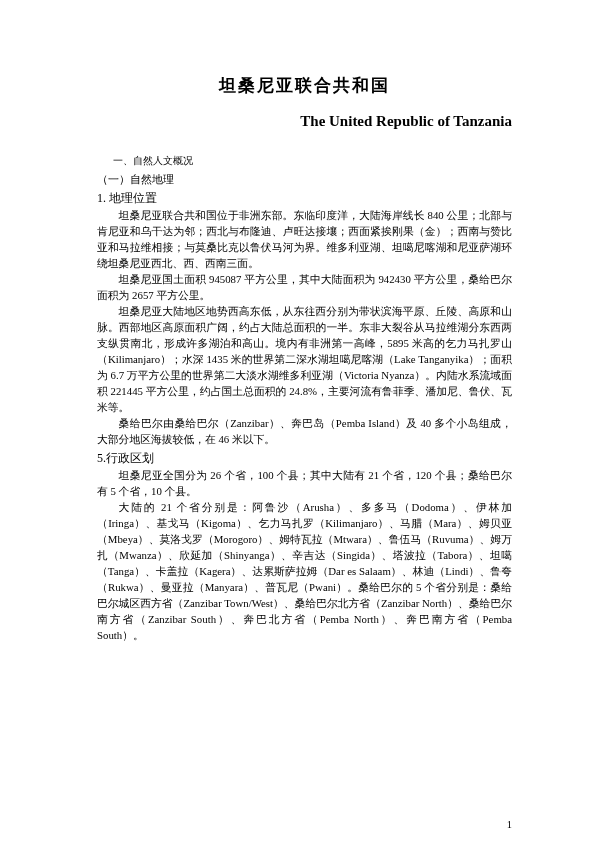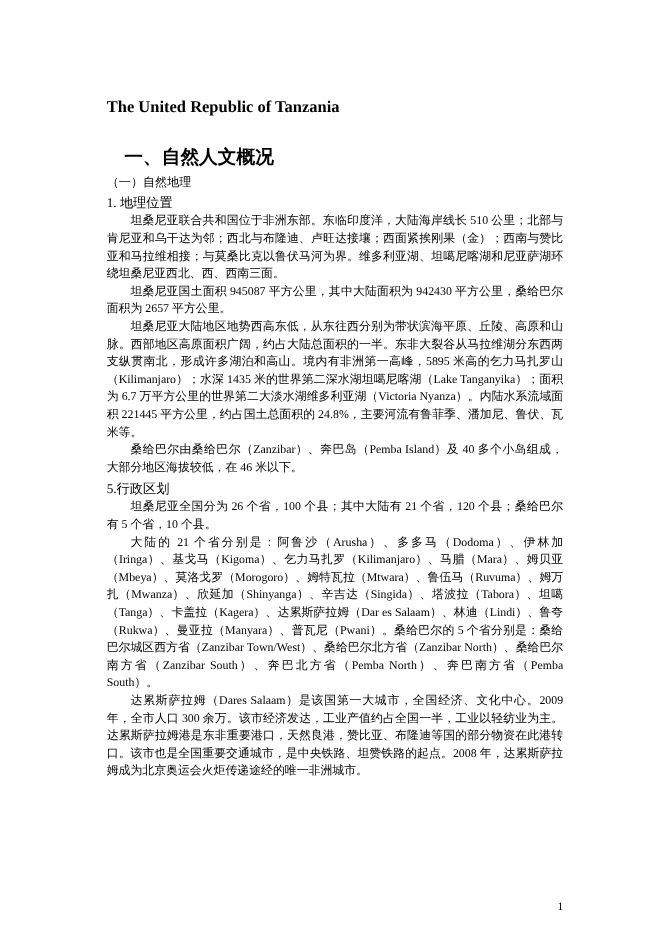--- a/index.html
+++ b/index.html
@@ -17,29 +17,29 @@
     padding: 74px 88px 0 97px;
     overflow: hidden;
   }
   .title-cn {
     text-align: center;
     font-size: 17px;
     font-weight: 700;
     letter-spacing: 2px;
   }
   .title-en {
-    text-align: left;
+    text-align: right;
     font-size: 15px;
     font-weight: 700;
     margin-top: 16px;
   }
   .section-h {
     margin-top: 24px;
-    font-size: 17px;
-    font-weight: 700;
+    font-size: 10px;
+    font-weight: 400;
     padding-left: 16px;
   }
   .subsection-h {
     margin-top: 4px;
     font-size: 11px;
     font-weight: 400;
   }
   .sub-num {
     margin-top: 3px;
     font-size: 12px;
@@ -56,31 +56,31 @@
     right: 88px;
     bottom: 20px;
     font-size: 10.5px;
   }
 </style>
 </head>
 <body>
 
 <div class="page">
 
+  <div class="title-cn">坦桑尼亚联合共和国</div>
   <div class="title-en">The United Republic of Tanzania</div>
 
   <div class="section-h">一、自然人文概况</div>
   <div class="subsection-h">（一）自然地理</div>
 
   <div class="sub-num">1. 地理位置</div>
-  <p class="body">坦桑尼亚联合共和国位于非洲东部。东临印度洋，大陆海岸线长 510 公里；北部与肯尼亚和乌干达为邻；西北与布隆迪、卢旺达接壤；西面紧挨刚果（金）；西南与赞比亚和马拉维相接；与莫桑比克以鲁伏马河为界。维多利亚湖、坦噶尼喀湖和尼亚萨湖环绕坦桑尼亚西北、西、西南三面。</p>
+  <p class="body">坦桑尼亚联合共和国位于非洲东部。东临印度洋，大陆海岸线长 840 公里；北部与肯尼亚和乌干达为邻；西北与布隆迪、卢旺达接壤；西面紧挨刚果（金）；西南与赞比亚和马拉维相接；与莫桑比克以鲁伏马河为界。维多利亚湖、坦噶尼喀湖和尼亚萨湖环绕坦桑尼亚西北、西、西南三面。</p>
   <p class="body">坦桑尼亚国土面积 945087 平方公里，其中大陆面积为 942430 平方公里，桑给巴尔面积为 2657 平方公里。</p>
   <p class="body">坦桑尼亚大陆地区地势西高东低，从东往西分别为带状滨海平原、丘陵、高原和山脉。西部地区高原面积广阔，约占大陆总面积的一半。东非大裂谷从马拉维湖分东西两支纵贯南北，形成许多湖泊和高山。境内有非洲第一高峰，5895 米高的乞力马扎罗山（Kilimanjaro）；水深 1435 米的世界第二深水湖坦噶尼喀湖（Lake Tanganyika）；面积为 6.7 万平方公里的世界第二大淡水湖维多利亚湖（Victoria Nyanza）。内陆水系流域面积 221445 平方公里，约占国土总面积的 24.8%，主要河流有鲁菲季、潘加尼、鲁伏、瓦米等。</p>
   <p class="body">桑给巴尔由桑给巴尔（Zanzibar）、奔巴岛（Pemba Island）及 40 多个小岛组成，大部分地区海拔较低，在 46 米以下。</p>
 
   <div class="sub-num">5.行政区划</div>
   <p class="body">坦桑尼亚全国分为 26 个省，100 个县；其中大陆有 21 个省，120 个县；桑给巴尔有 5 个省，10 个县。</p>
   <p class="body">大陆的 21 个省分别是：阿鲁沙（Arusha）、多多马（Dodoma）、伊林加（Iringa）、基戈马（Kigoma）、乞力马扎罗（Kilimanjaro）、马腊（Mara）、姆贝亚（Mbeya）、莫洛戈罗（Morogoro）、姆特瓦拉（Mtwara）、鲁伍马（Ruvuma）、姆万扎（Mwanza）、欣延加（Shinyanga）、辛吉达（Singida）、塔波拉（Tabora）、坦噶（Tanga）、卡盖拉（Kagera）、达累斯萨拉姆（Dar es Salaam）、林迪（Lindi）、鲁夸（Rukwa）、曼亚拉（Manyara）、普瓦尼（Pwani）。桑给巴尔的 5 个省分别是：桑给巴尔城区西方省（Zanzibar Town/West）、桑给巴尔北方省（Zanzibar North）、桑给巴尔南方省（Zanzibar South）、奔巴北方省（Pemba North）、奔巴南方省（Pemba South）。</p>
-  <p class="body">达累斯萨拉姆（Dares Salaam）是该国第一大城市，全国经济、文化中心。2009 年，全市人口 300 余万。该市经济发达，工业产值约占全国一半，工业以轻纺业为主。达累斯萨拉姆港是东非重要港口，天然良港，赞比亚、布隆迪等国的部分物资在此港转口。该市也是全国重要交通城市，是中央铁路、坦赞铁路的起点。2008 年，达累斯萨拉姆成为北京奥运会火炬传递途经的唯一非洲城市。</p>
 
   <div class="page-number">1</div>
 
 </div>
 
 </body></html>

